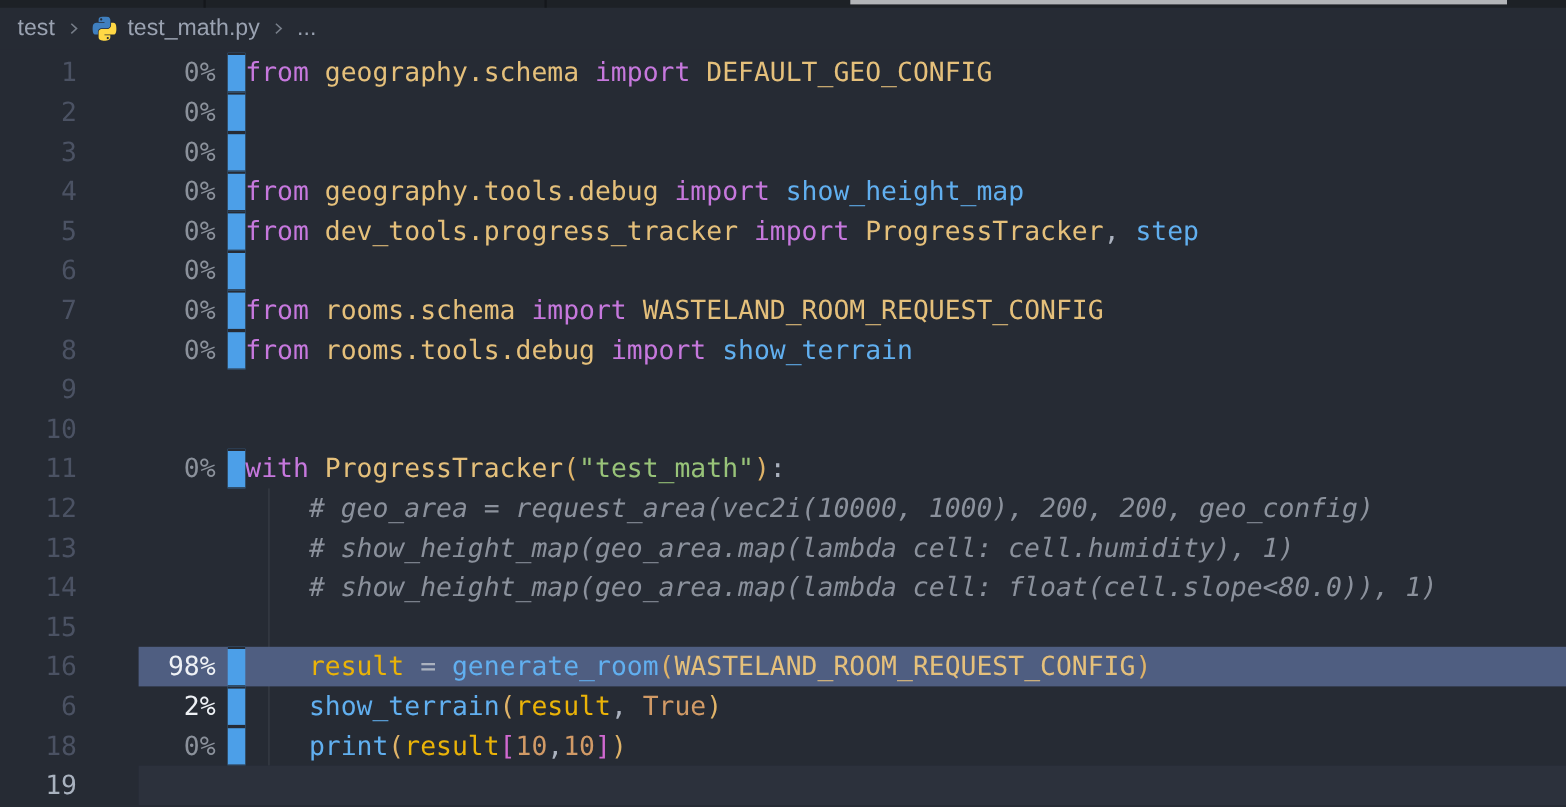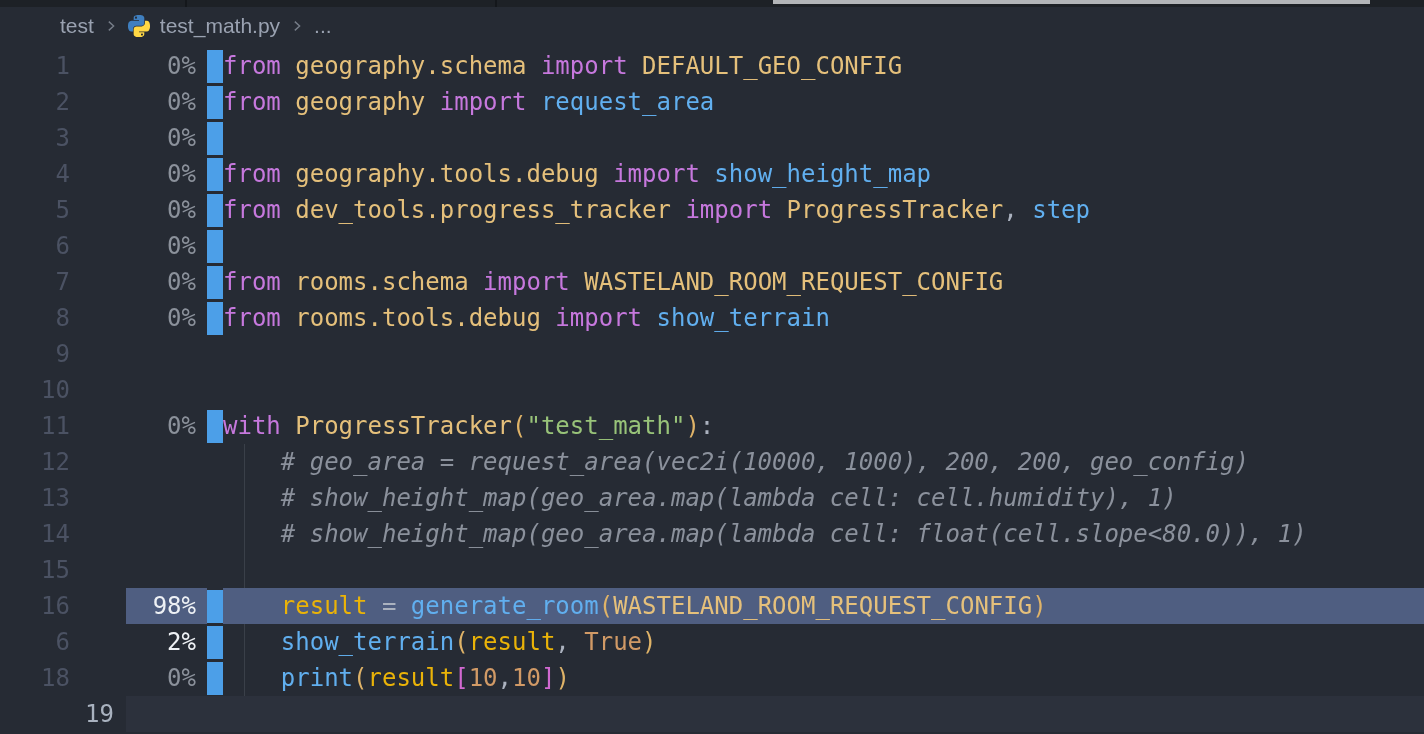--- a/index.html
+++ b/index.html
@@ -15,42 +15,41 @@
   .tab-sep{position:absolute;top:0;width:2px;height:7px;background:#14171b;}
   .tab-sep.s1{left:185px;}
   .tab-sep.s2{left:495px;}
   .tabs-scrollbar{
     position:absolute;left:773px;top:0;width:597px;height:4px;
     background:var(--scrollbar,#b3b5b8);
   }
   
   .breadcrumb{
     height:38px;display:flex;align-items:center;gap:10px;
-    padding-left:35px;
+    padding-left:16px;
     font-family:"Liberation Sans", sans-serif;font-size:21px;
     color:var(--breadcrumb-fg,#9aa2b1);
     background:var(--editor-bg,#262b34);
-    margin-left:25px;
   }
   .crumb{cursor:pointer;}
   .chev{display:flex;align-items:center;color:#767d88;}
   .chev svg{width:14px;height:14px;}
   .py-icon{width:22px;height:22px;display:flex;align-items:center;}
   
   .editor{position:relative;padding-top:3px;height:686px;overflow:hidden;}
   .indent-guide{
     position:absolute;left:244px;top:399px;width:1px;height:252px;
     background:#3a4049;
   }
   .row{position:relative;display:flex;height:36px;line-height:36px;font-size:24px;}
   .row .hl{position:absolute;left:126px;right:0;top:0;bottom:0;}
   .row .hl.hot{background:var(--hot-line,#4f5e81);}
   .row .hl.current{background:var(--current-line,#2c313c);}
   .ln{position:relative;width:70px;text-align:right;color:var(--line-number,#4b5263);}
-  .ln.active{color:var(--line-number-active,#a9b2bf);padding-left:44px;}
+  .ln.active{color:var(--line-number-active,#a9b2bf);}
   .pct{position:relative;width:126px;text-align:right;color:var(--pct-dim,#8b919b);}
   .pct.bright{color:var(--pct-bright,#eef1f5);}
   .blk-slot{position:relative;width:16px;margin-left:11px;}
   .blk{
     width:16px;height:36px;background:var(--coverage-blue,#4c9fe8);
     border-top:2px solid var(--editor-bg,#262b34);
     border-bottom:1px solid var(--editor-bg,#262b34);
     box-sizing:border-box;
   }
   .code{position:relative;white-space:pre;}
@@ -97,21 +96,20 @@
           <div class="blk"></div>
         </div>
         <div class="code"><span class="tk-kw">from </span><span class="tk-mod">geography.schema </span><span class="tk-kw">import </span><span class="tk-const">DEFAULT_GEO_CONFIG</span></div>
       </div>
       <div class="row">
         <div class="ln">2</div>
         <div class="pct">0%</div>
         <div class="blk-slot">
           <div class="blk"></div>
         </div>
-        <div class="code"><span class="tk-kw">from </span><span class="tk-mod">geography </span><span class="tk-kw">import </span><span class="tk-fn">request_area</span></div>
       </div>
       <div class="row">
         <div class="ln">3</div>
         <div class="pct">0%</div>
         <div class="blk-slot">
           <div class="blk"></div>
         </div>
       </div>
       <div class="row">
         <div class="ln">4</div>

